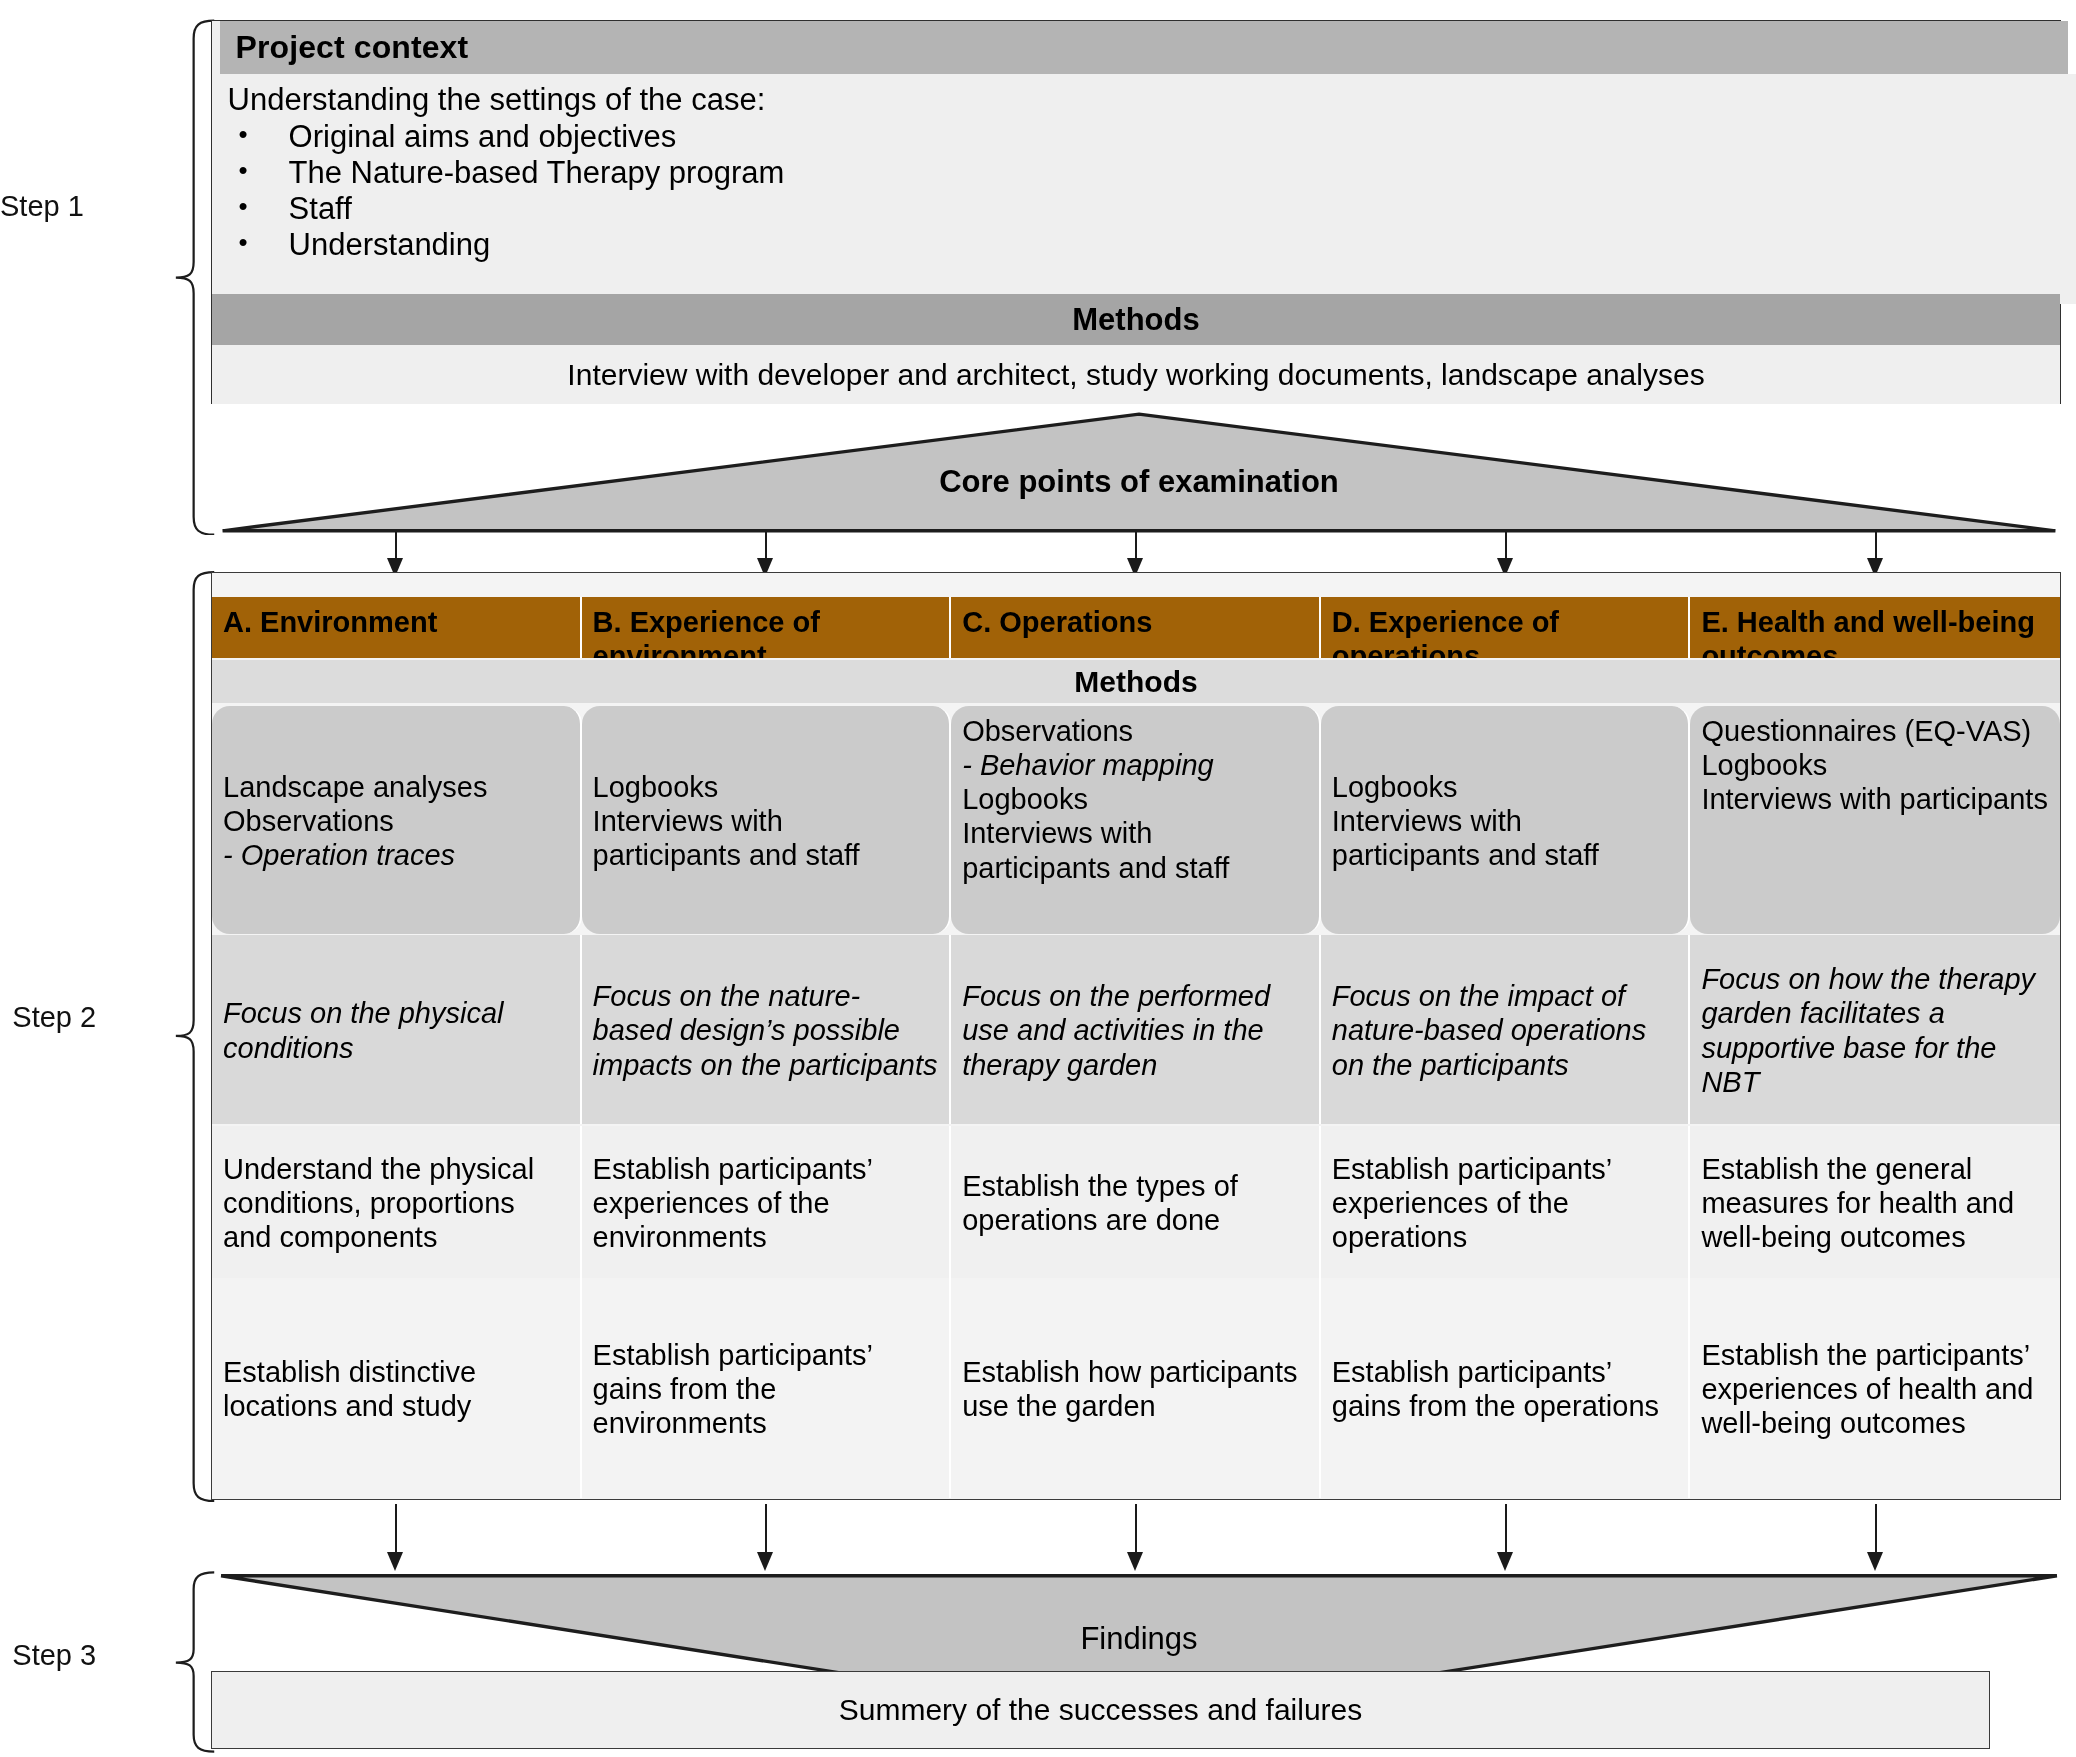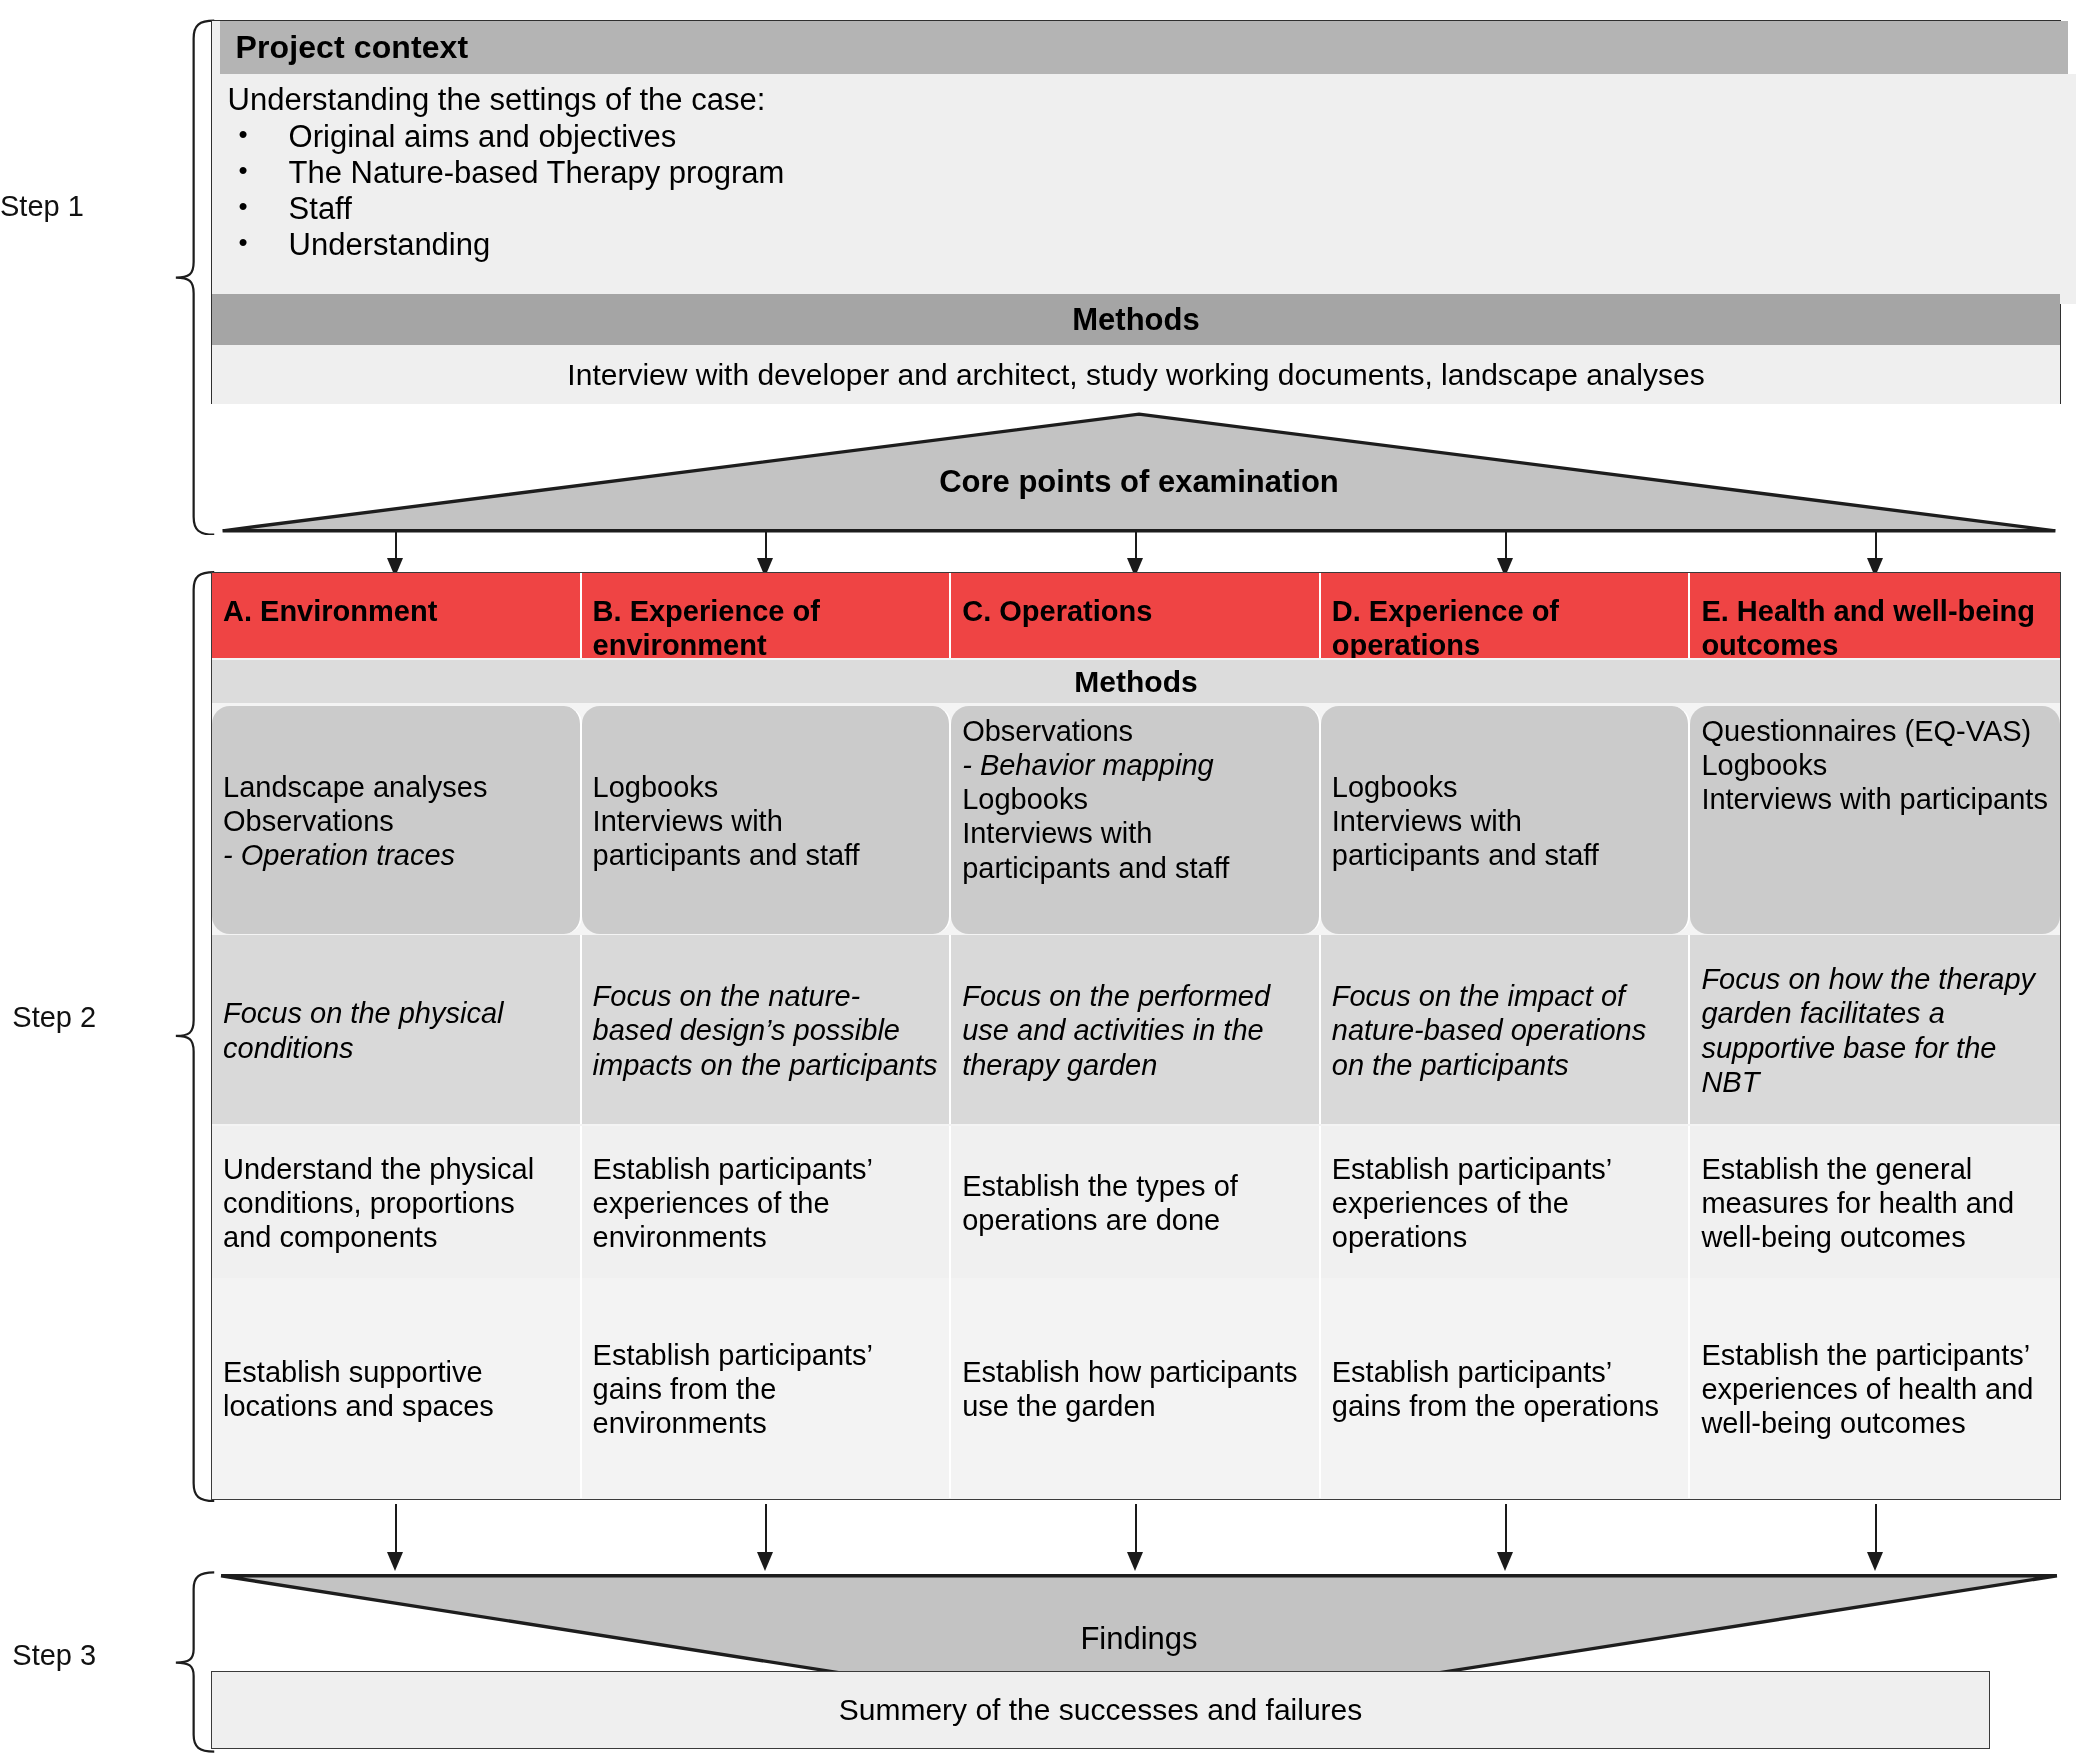--- a/index.html
+++ b/index.html
@@ -71,21 +71,21 @@
     padding:7.8px 11px 5.6px 11px;
     border-right:2.2px solid #ffffff;
     font-size:29px;line-height:1.18;
     overflow:hidden;
   }
   .tcell:last-child{border-right:none;}
   .tcell.v-center{display:flex;flex-direction:column;justify-content:center;}
   .tcell.v-top{display:flex;flex-direction:column;justify-content:flex-start;}
 
   .hrow{top:0;height:85px;}
-  .hrow .tcell{background:#ef4444;font-weight:bold;justify-content:flex-start;padding-top:21px;}
+  .hrow .tcell{background:#a16207;font-weight:bold;justify-content:flex-start;padding-top:8px;margin-top:24px;}
 
   .mrow{top:87px;height:43px;}
   .mrow .methods-band{
     width:100%;background:#dcdcdc;display:flex;align-items:center;justify-content:center;
     font-weight:bold;font-size:30px;
   }
 
   .krow{top:133px;height:228px;}
   .krow .tcell{background:#cbcbcb;border-radius:18px;}
 
@@ -225,21 +225,21 @@
 
     <div class="trow urow">
       <div class="tcell v-center">Understand the physical conditions, proportions and components</div>
       <div class="tcell v-center">Establish participants’ experiences of the environments</div>
       <div class="tcell v-center">Establish the types of operations are done</div>
       <div class="tcell v-center">Establish participants’ experiences of the operations</div>
       <div class="tcell v-center">Establish the general measures for health and well-being outcomes</div>
     </div>
 
     <div class="trow erow">
-      <div class="tcell v-center">Establish supportive locations and spaces</div>
+      <div class="tcell v-center">Establish distinctive locations and study</div>
       <div class="tcell v-center">Establish participants’ gains from the environments</div>
       <div class="tcell v-center">Establish how participants use the garden</div>
       <div class="tcell v-center">Establish participants’ gains from the operations</div>
       <div class="tcell v-center">Establish the participants’ experiences of  health and well-being outcomes</div>
     </div>
   </div>
 
   <div class="arrow-col" style="left:395px;top:1504px;height:49px;"></div>
   <div class="arrow-head" style="left:387px;top:1552px;"></div>
   <div class="arrow-col" style="left:765px;top:1504px;height:49px;"></div>

